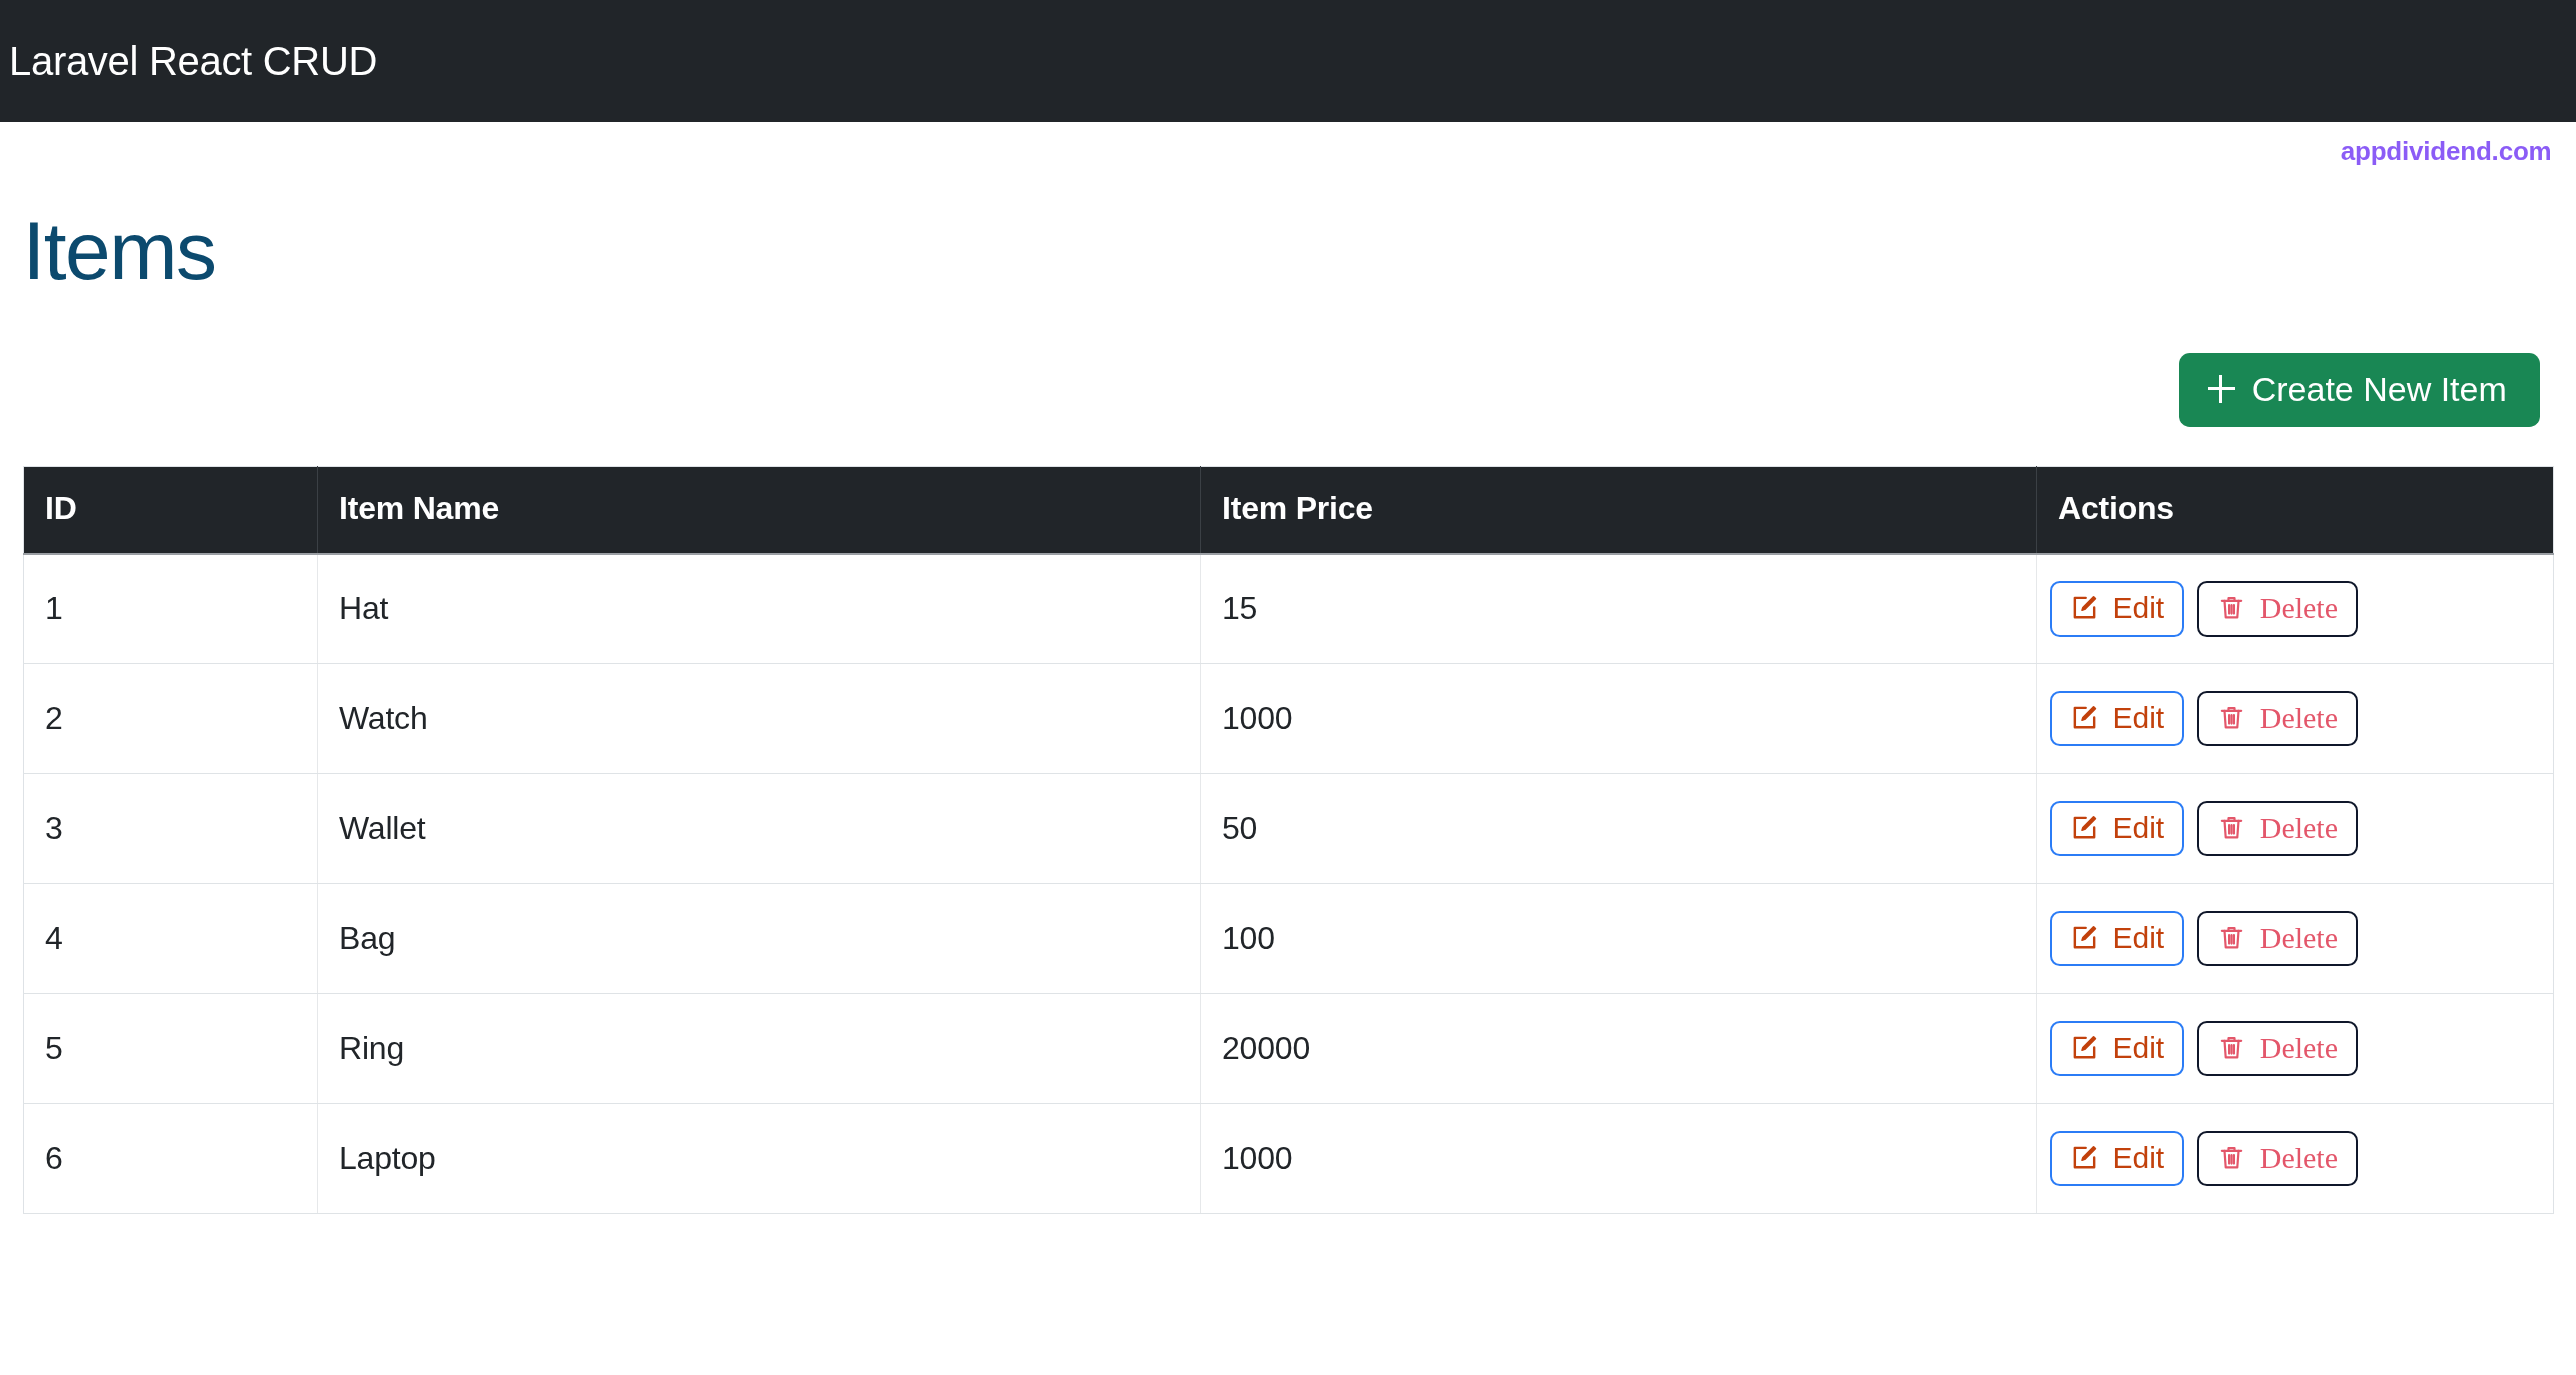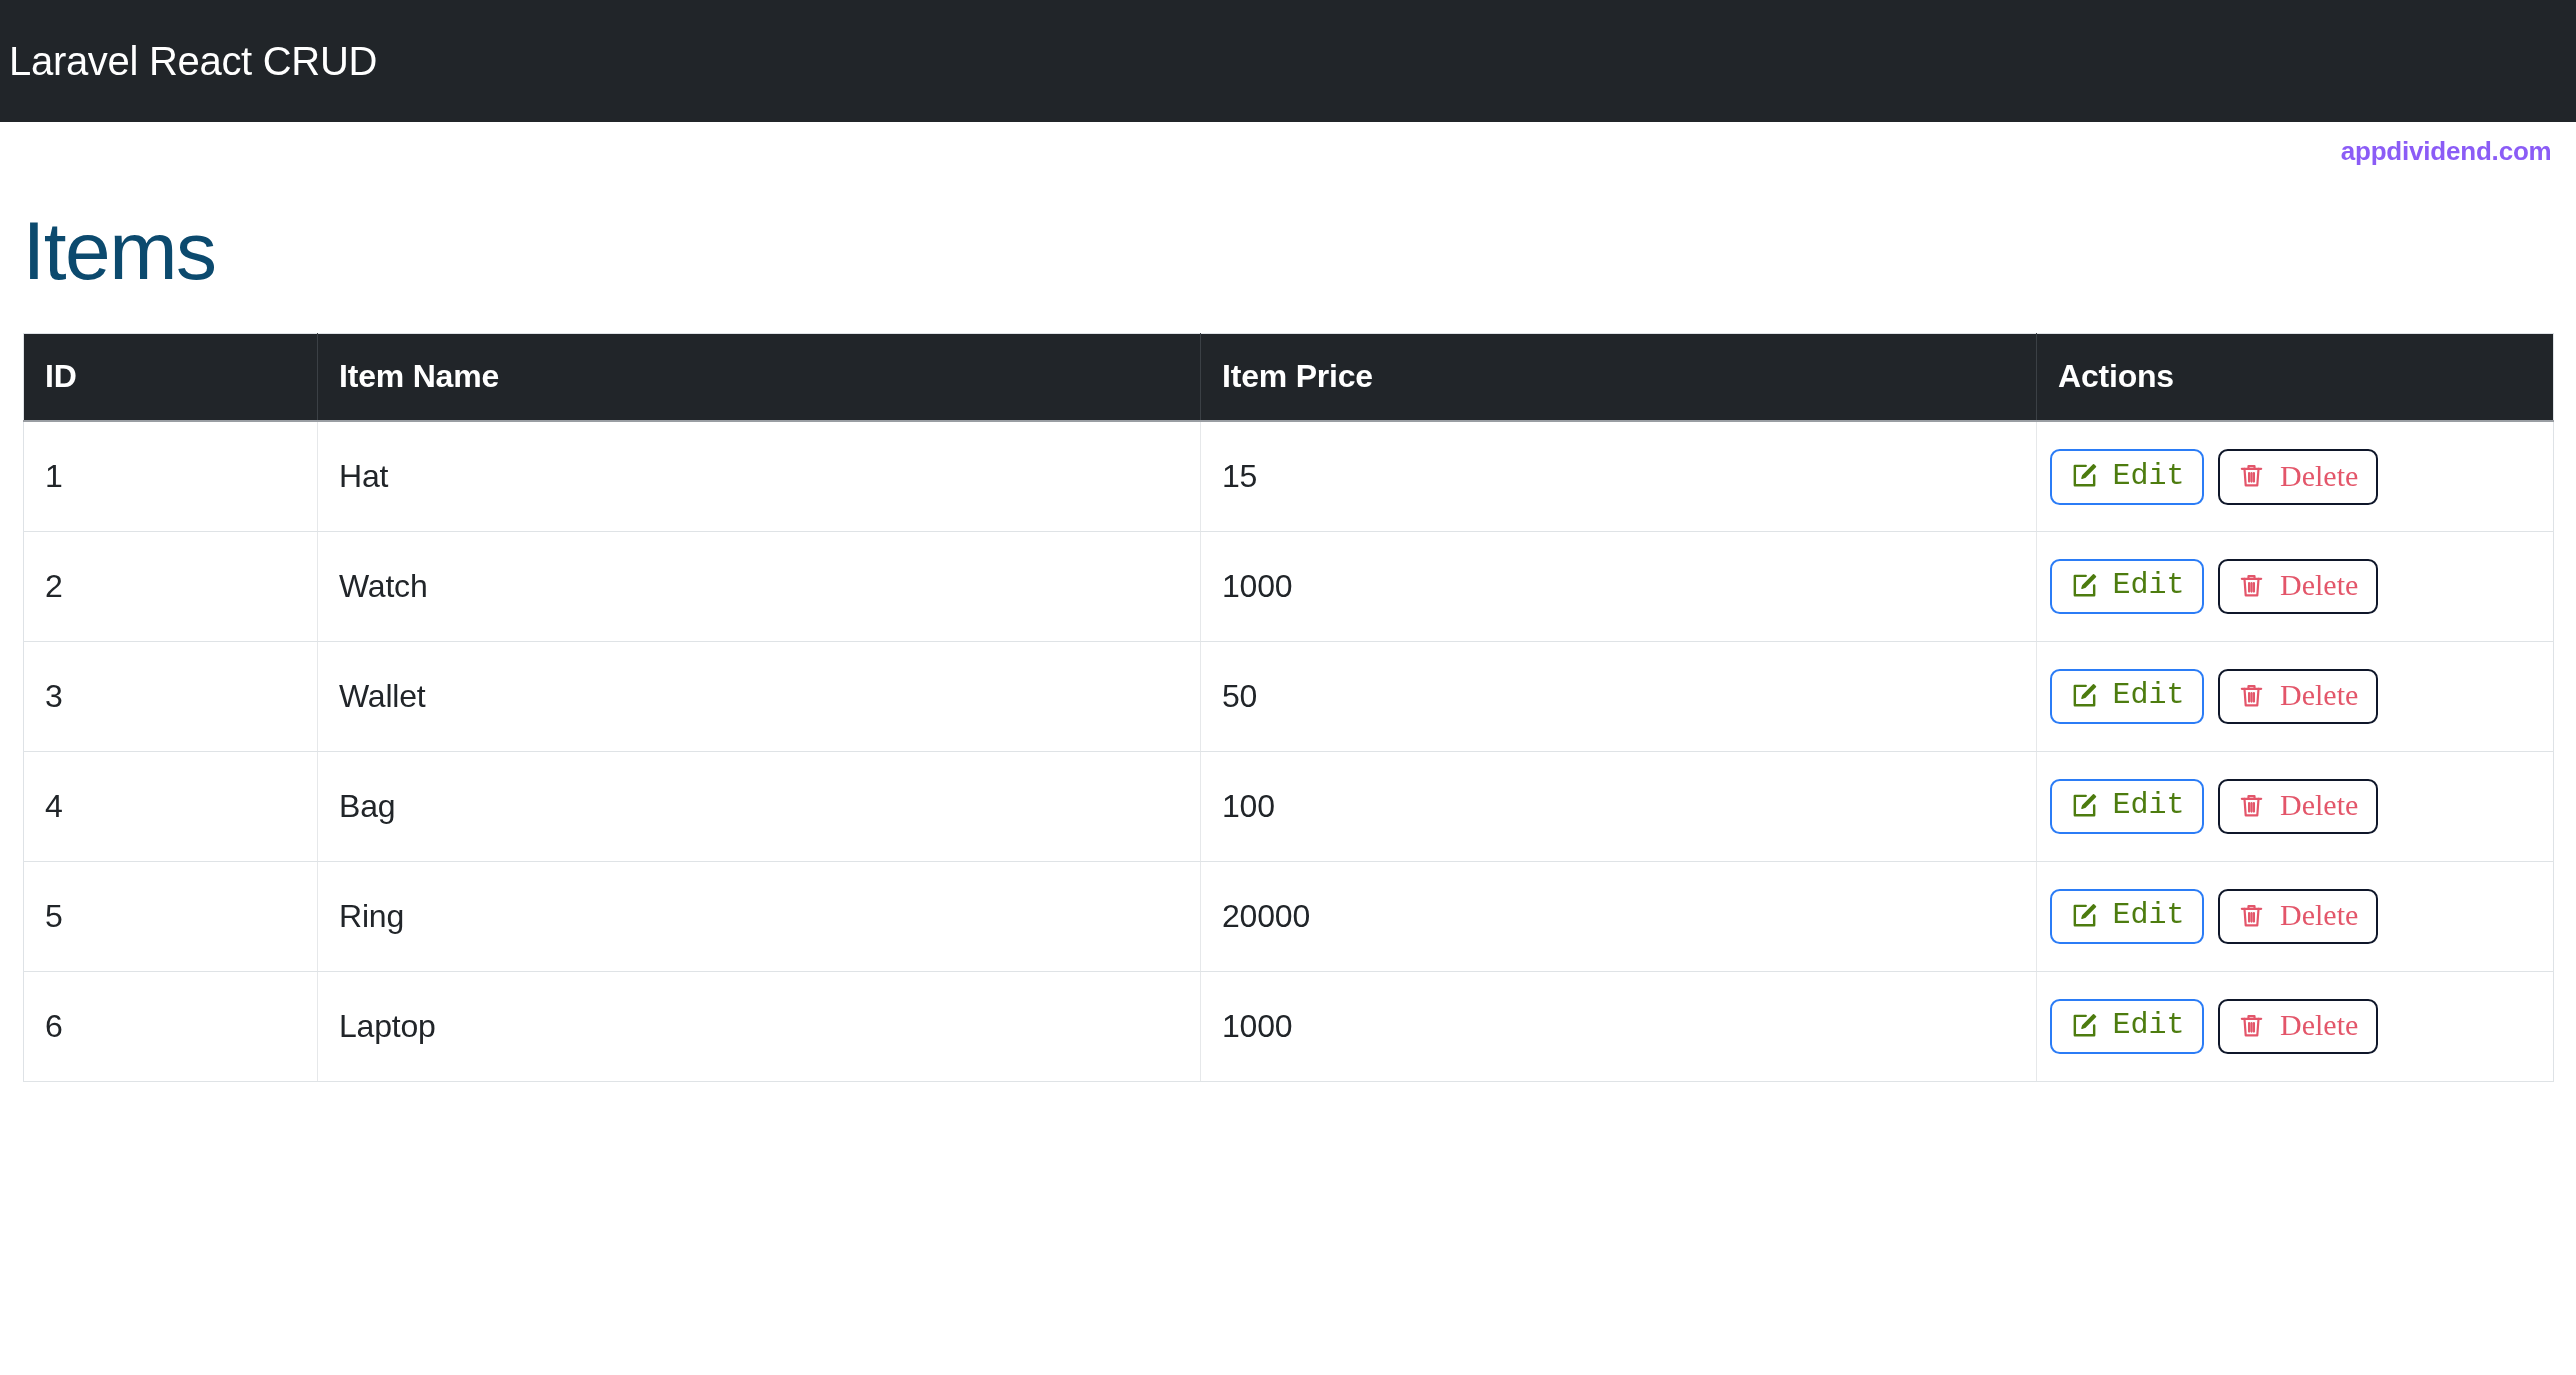--- a/index.html
+++ b/index.html
@@ -173,22 +173,21 @@
     padding: 9.8px 17.6px 11.8px 17.6px;
     display: inline-flex;
     align-items: center;
     gap: 13.7px;
     cursor: pointer;
     line-height: 1;
     white-space: nowrap;
   }
   .btn-edit {
     border: 2px solid #2b7cf6;
-    color: #4d7c0f;
-    font-family: Liberation Mono, monospace;
+    color: #c2410c;
   }
   .btn-delete {
     border: 2px solid #0f172a;
     color: #e3566a;
     font-family: Liberation Serif, serif;
   }
   .action-icon {
     width: 29px;
     height: 29px;
     flex: 0 0 auto;
@@ -204,20 +203,26 @@
 </div>
 
 <div class="watermark-row">
   <span class="watermark">appdividend.com</span>
 </div>
 
 <div class="container">
 
   <h1 class="page-title">Items</h1>
 
+  <div class="toolbar">
+    <button class="btn-create">
+      <span class="plus-icon"></span>
+      <span>Create New Item</span>
+    </button>
+  </div>
 
   <div class="table-wrap">
     <table class="items-table">
       <colgroup>
         <col class="col-id">
         <col class="col-name">
         <col class="col-price">
         <col class="col-actions">
       </colgroup>
       <thead>

